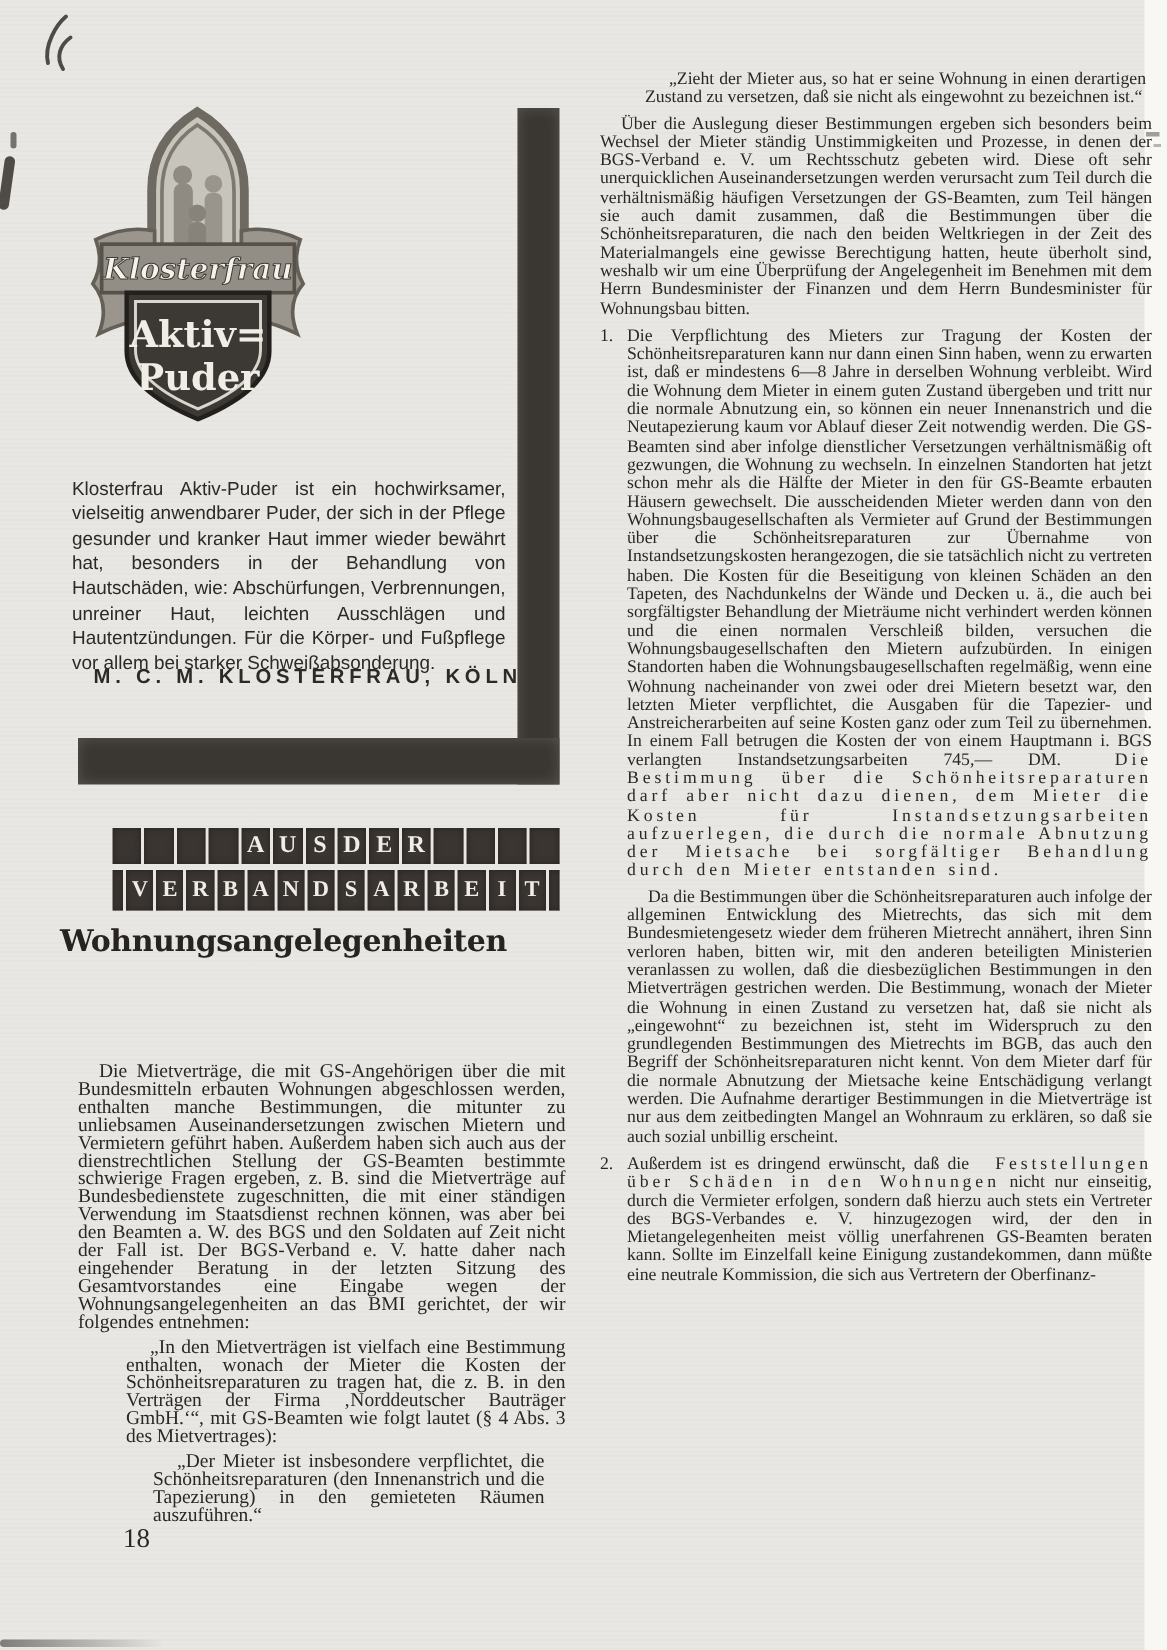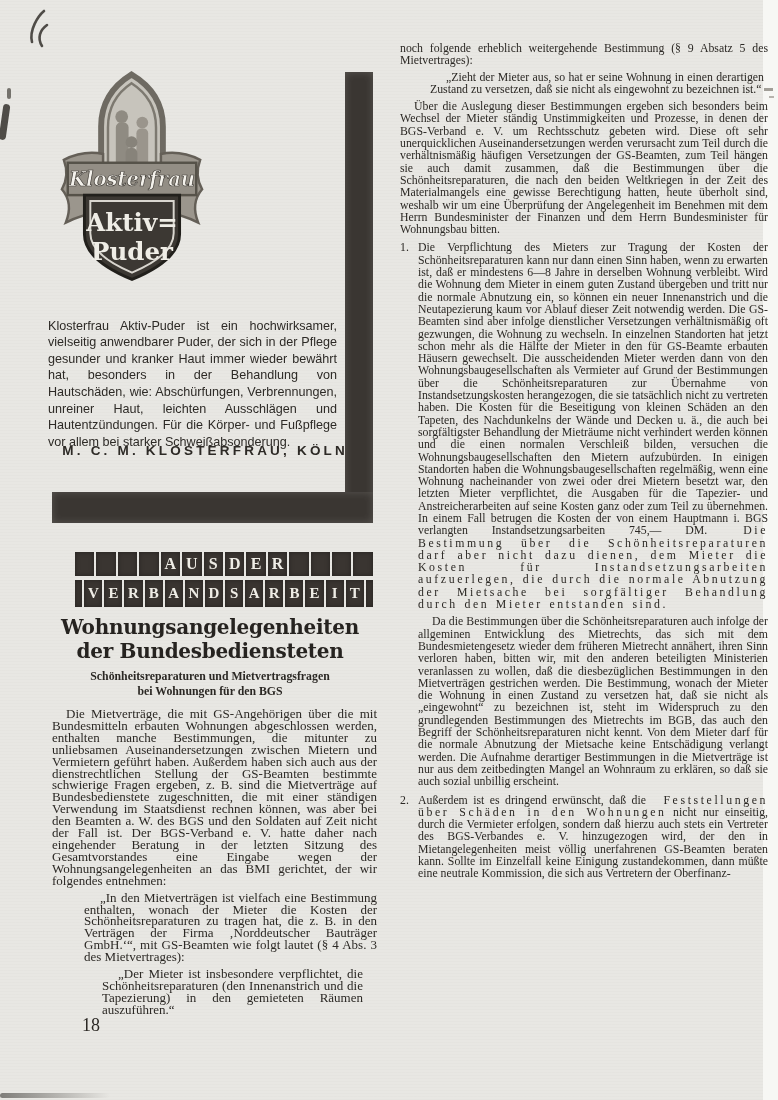--- a/index.html
+++ b/index.html
@@ -40,21 +40,21 @@
   .banner-row{display:flex;gap:2px;}
   .banner-row-1{top:552px;height:24px;}
   .banner-row-2{top:580px;height:27px;}
   .tile{flex:1;background:#3a3531;color:#efede6;display:flex;align-items:center;justify-content:center;
     font-family:"Liberation Serif",serif;font-weight:bold;box-shadow:inset 0 0 5px rgba(0,0,0,.35);}
   .banner-row-1 .tile{font-size:16px;}
   .banner-row-2 .tile{font-size:15px;}
   .banner-row-2 .tile.blank{flex:.4;}
 
   
-  .title{position:absolute;left:40px;top:615px;width:340px;text-align:center;
+  .title{position:absolute;left:40px;top:615px;width:340px;text-align:left;
     font-family:"DejaVu Serif",serif;font-weight:bold;font-size:20px;line-height:24px;
     letter-spacing:-0.3px;color:#262320;}
   .subtitle{position:absolute;left:40px;top:669px;width:340px;text-align:center;
     font-weight:bold;font-size:11.8px;line-height:15px;color:#2b2824;}
 
   
   .col{position:absolute;text-align:justify;color:#2b2824;}
   .col p{margin:0;}
   .left-col{left:52px;top:708px;width:325px;font-size:13px;line-height:11.9px;}
   .right-col{left:400px;top:42px;width:368px;font-size:11.8px;line-height:12.3px;}
@@ -150,35 +150,29 @@
       <div class="tile">R</div>
       <div class="tile">B</div>
       <div class="tile">E</div>
       <div class="tile">I</div>
       <div class="tile">T</div>
       <div class="tile blank"></div>
     </div>
 
   <div class="title">
     <div>Wohnungsangelegenheiten</div>
-    <div>der Bundesbediensteten</div>
-  </div>
-  <div class="subtitle">
-    <div>Schönheitsreparaturen und Mietvertragsfragen</div>
-    <div>bei Wohnungen für den BGS</div>
   </div>
 
   <div class="col left-col">
     <p class="ind">Die Mietverträge, die mit GS-Angehörigen über die mit Bundesmitteln erbauten Wohnungen abgeschlossen werden, enthalten manche Bestimmungen, die mitunter zu unliebsamen Auseinandersetzungen zwischen Mietern und Vermietern geführt haben. Außerdem haben sich auch aus der dienstrechtlichen Stellung der GS-Beamten bestimmte schwierige Fragen ergeben, z. B. sind die Mietverträge auf Bundesbedienstete zugeschnitten, die mit einer ständigen Verwendung im Staatsdienst rechnen können, was aber bei den Beamten a. W. des BGS und den Soldaten auf Zeit nicht der Fall ist. Der BGS-Verband e. V. hatte daher nach eingehender Beratung in der letzten Sitzung des Gesamtvorstandes eine Eingabe wegen der Wohnungsangelegenheiten an das BMI gerichtet, der wir folgendes entnehmen:</p>
     <p class="q1">„In den Mietverträgen ist vielfach eine Bestimmung enthalten, wonach der Mieter die Kosten der Schönheitsreparaturen zu tragen hat, die z. B. in den Verträgen der Firma ‚Norddeutscher Bauträger GmbH.‘“, mit GS-Beamten wie folgt lautet (§ 4 Abs. 3 des Mietvertrages):</p>
     <p class="q2">„Der Mieter ist insbesondere verpflichtet, die Schönheitsreparaturen (den Innenanstrich und die Tapezierung) in den gemieteten Räumen auszuführen.“</p>
   </div>
 
   <div class="col right-col">
-    <p>noch folgende erheblich weitergehende Bestimmung (§ 9 Absatz 5 des Mietvertrages):</p>
     <p class="qr">„Zieht der Mieter aus, so hat er seine Wohnung in einen derartigen Zustand zu versetzen, daß sie nicht als eingewohnt zu bezeichnen ist.“</p>
     <p class="ind gap">Über die Auslegung dieser Bestimmungen ergeben sich besonders beim Wechsel der Mieter ständig Unstimmigkeiten und Prozesse, in denen der BGS-Verband e. V. um Rechtsschutz gebeten wird. Diese oft sehr unerquicklichen Auseinandersetzungen werden verursacht zum Teil durch die verhältnismäßig häufigen Versetzungen der GS-Beamten, zum Teil hängen sie auch damit zusammen, daß die Bestimmungen über die Schönheitsreparaturen, die nach den beiden Weltkriegen in der Zeit des Materialmangels eine gewisse Berechtigung hatten, heute überholt sind, weshalb wir um eine Überprüfung der Angelegenheit im Benehmen mit dem Herrn Bundesminister der Finanzen und dem Herrn Bundesminister für Wohnungsbau bitten.</p>
 
     <div class="num-item">
       <span class="inum">1.</span>
       <div class="itext">
         <p><span>Die Verpflichtung des Mieters zur Tragung der Kosten der Schönheitsreparaturen kann nur dann einen Sinn haben, wenn zu erwarten ist, daß er mindestens 6—8 Jahre in derselben Wohnung verbleibt. Wird die Wohnung dem Mieter in einem guten Zustand übergeben und tritt nur die normale Abnutzung ein, so können ein neuer Innenanstrich und die Neutapezierung kaum vor Ablauf dieser Zeit notwendig werden. Die GS-Beamten sind aber infolge dienstlicher Versetzungen verhältnismäßig oft gezwungen, die Wohnung zu wechseln. In einzelnen Standorten hat jetzt schon mehr als die Hälfte der Mieter in den für GS-Beamte erbauten Häusern gewechselt. Die ausscheidenden Mieter werden dann von den Wohnungsbaugesellschaften als Vermieter auf Grund der Bestimmungen über die Schönheitsreparaturen zur Übernahme von Instandsetzungskosten herangezogen, die sie tatsächlich nicht zu vertreten haben. Die Kosten für die Beseitigung von kleinen Schäden an den Tapeten, des Nachdunkelns der Wände und Decken u. ä., die auch bei sorgfältigster Behandlung der Mieträume nicht verhindert werden können und die einen normalen Verschleiß bilden, versuchen die Wohnungsbaugesellschaften den Mietern aufzubürden. In einigen Standorten haben die Wohnungsbaugesellschaften regelmäßig, wenn eine Wohnung nacheinander von zwei oder drei Mietern besetzt war, den letzten Mieter verpflichtet, die Ausgaben für die Tapezier- und Anstreicherarbeiten auf seine Kosten ganz oder zum Teil zu übernehmen. In einem Fall betrugen die Kosten der von einem Hauptmann i. BGS verlangten Instandsetzungsarbeiten 745,— DM. </span><span class="sperr">Die Bestimmung über die Schönheitsreparaturen darf aber nicht dazu dienen, dem Mieter die Kosten für Instandsetzungsarbeiten aufzuerlegen, die durch die normale Abnutzung der Mietsache bei sorgfältiger Behandlung durch den Mieter entstanden sind.</span></p>
         <p class="ind gap">Da die Bestimmungen über die Schönheitsreparaturen auch infolge der allgeminen Entwicklung des Mietrechts, das sich mit dem Bundesmietengesetz wieder dem früheren Mietrecht annähert, ihren Sinn verloren haben, bitten wir, mit den anderen beteiligten Ministerien veranlassen zu wollen, daß die diesbezüglichen Bestimmungen in den Mietverträgen gestrichen werden. Die Bestimmung, wonach der Mieter die Wohnung in einen Zustand zu versetzen hat, daß sie nicht als „eingewohnt“ zu bezeichnen ist, steht im Widerspruch zu den grundlegenden Bestimmungen des Mietrechts im BGB, das auch den Begriff der Schönheitsreparaturen nicht kennt. Von dem Mieter darf für die normale Abnutzung der Mietsache keine Entschädigung verlangt werden. Die Aufnahme derartiger Bestimmungen in die Mietverträge ist nur aus dem zeitbedingten Mangel an Wohnraum zu erklären, so daß sie auch sozial unbillig erscheint.</p>
       </div>
     </div>

